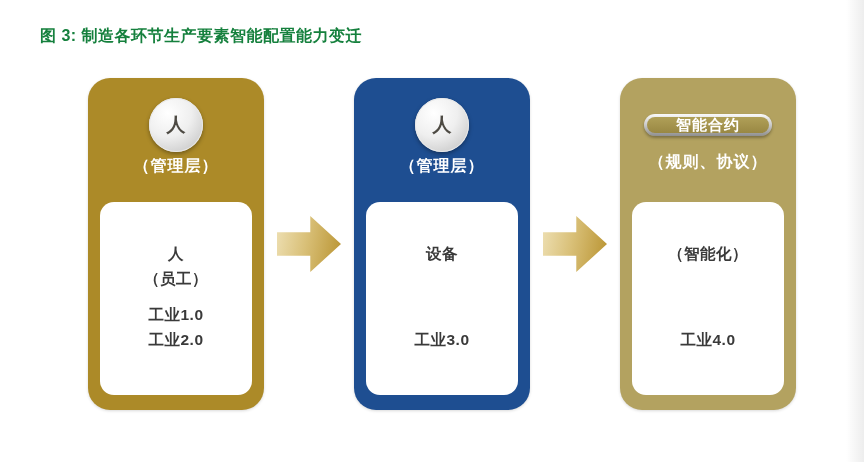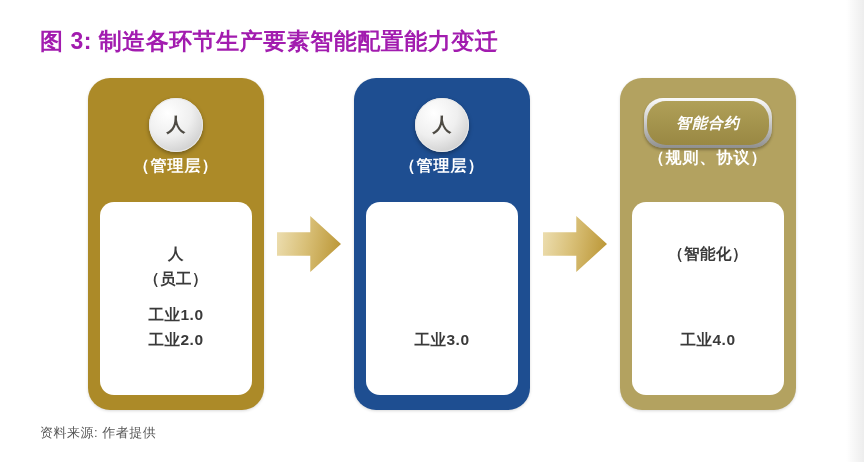--- a/index.html
+++ b/index.html
@@ -16,23 +16,23 @@
     top: 0; right: 0;
     width: 18px; height: 100%;
     background: linear-gradient(90deg, rgba(0,0,0,0), rgba(0,0,0,0.07));
     pointer-events: none;
   }
   .title {
     position: absolute;
     left: 40px;
     top: 26px;
     margin: 0;
-    font-size: 23px;
-    font-weight: bold;
-    color: #a21caf;
+    font-size: 16px;
+    font-weight: bold;
+    color: #15803d;
     letter-spacing: 0.5px;
   }
   .diagram {
     position: absolute;
     left: 88px;
     top: 78px;
     height: 332px;
     display: flex;
     align-items: center;
   }
@@ -58,29 +58,28 @@
     background: radial-gradient(circle at 35% 28%, #ffffff 0%, #efefef 45%, #cfcfcf 80%, #b8b8b8 100%);
     box-shadow: 0 2px 4px rgba(0,0,0,0.35), inset 0 0 0 1px #e8e8e8;
     display: flex;
     align-items: center;
     justify-content: center;
     font-size: 19px;
     font-weight: bold;
     color: #4d4a43;
   }
   .badge-oval {
-    margin-top: 20px;
+    margin-top: 36px;
     width: 128px;
-    height: 50px;
+    height: 22px;
     border-radius: 19px / 19px;
     background: linear-gradient(180deg, #fafafa 0%, #cfcfcf 45%, #8f8f8f 100%);
     padding: 3px;
     box-sizing: border-box;
     box-shadow: 0 2px 3px rgba(0,0,0,0.3);
-    font-style: italic;
   }
   .badge-oval-inner {
     width: 100%;
     height: 100%;
     border-radius: inherit;
     background: linear-gradient(180deg, #b0a058 0%, #998843 100%);
     display: flex;
     align-items: center;
     justify-content: center;
     font-size: 15px;
@@ -89,21 +88,21 @@
     letter-spacing: 1px;
   }
   .layer-label {
     margin-top: 4px;
     color: #ffffff;
     font-weight: bold;
     font-size: 16px;
     letter-spacing: 1px;
     text-align: center;
   }
-  .card3 .layer-label { margin-top: 0; }
+  .card3 .layer-label { margin-top: 16px; }
 
   .panel {
     position: absolute;
     left: 12px;
     right: 12px;
     top: 124px;
     bottom: 15px;
     background: #ffffff;
     border-radius: 14px;
     box-sizing: border-box;
@@ -164,20 +163,21 @@
 
     <div class="arrow"></div>
 
     <div class="card card2">
       <div class="badge-circle">
         <span>人</span>
       </div>
       <div class="layer-label">（管理层）</div>
       <div class="panel">
         <div class="content">
+          <div>设备</div>
         </div>
         <div class="stages">
           <div>工业3.0</div>
         </div>
       </div>
     </div>
 
     <div class="arrow"></div>
 
     <div class="card card3">
@@ -190,17 +190,16 @@
           <div>（智能化）</div>
         </div>
         <div class="stages">
           <div>工业4.0</div>
         </div>
       </div>
     </div>
 
   </div>
 
-  <div class="source">资料来源: 作者提供</div>
 
   <div class="right-shade"></div>
 
 </div>
 
 </body></html>

